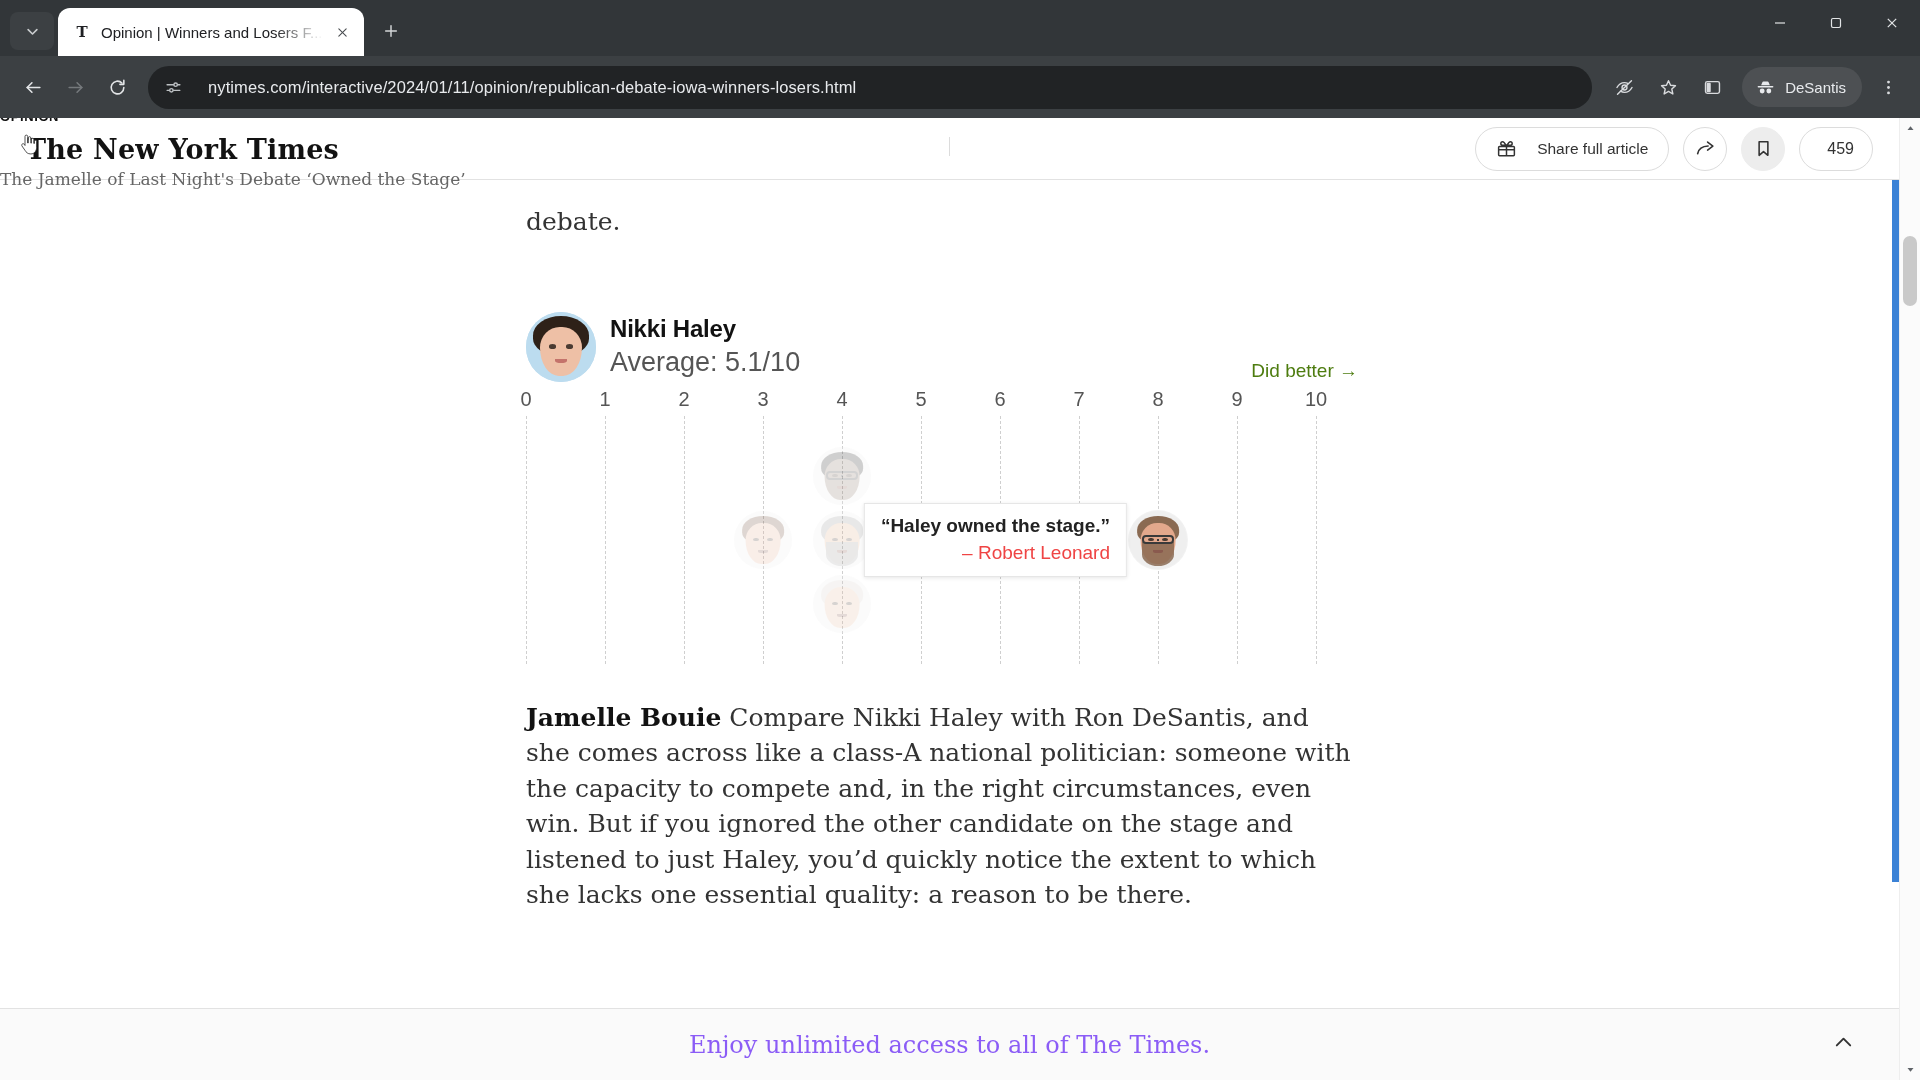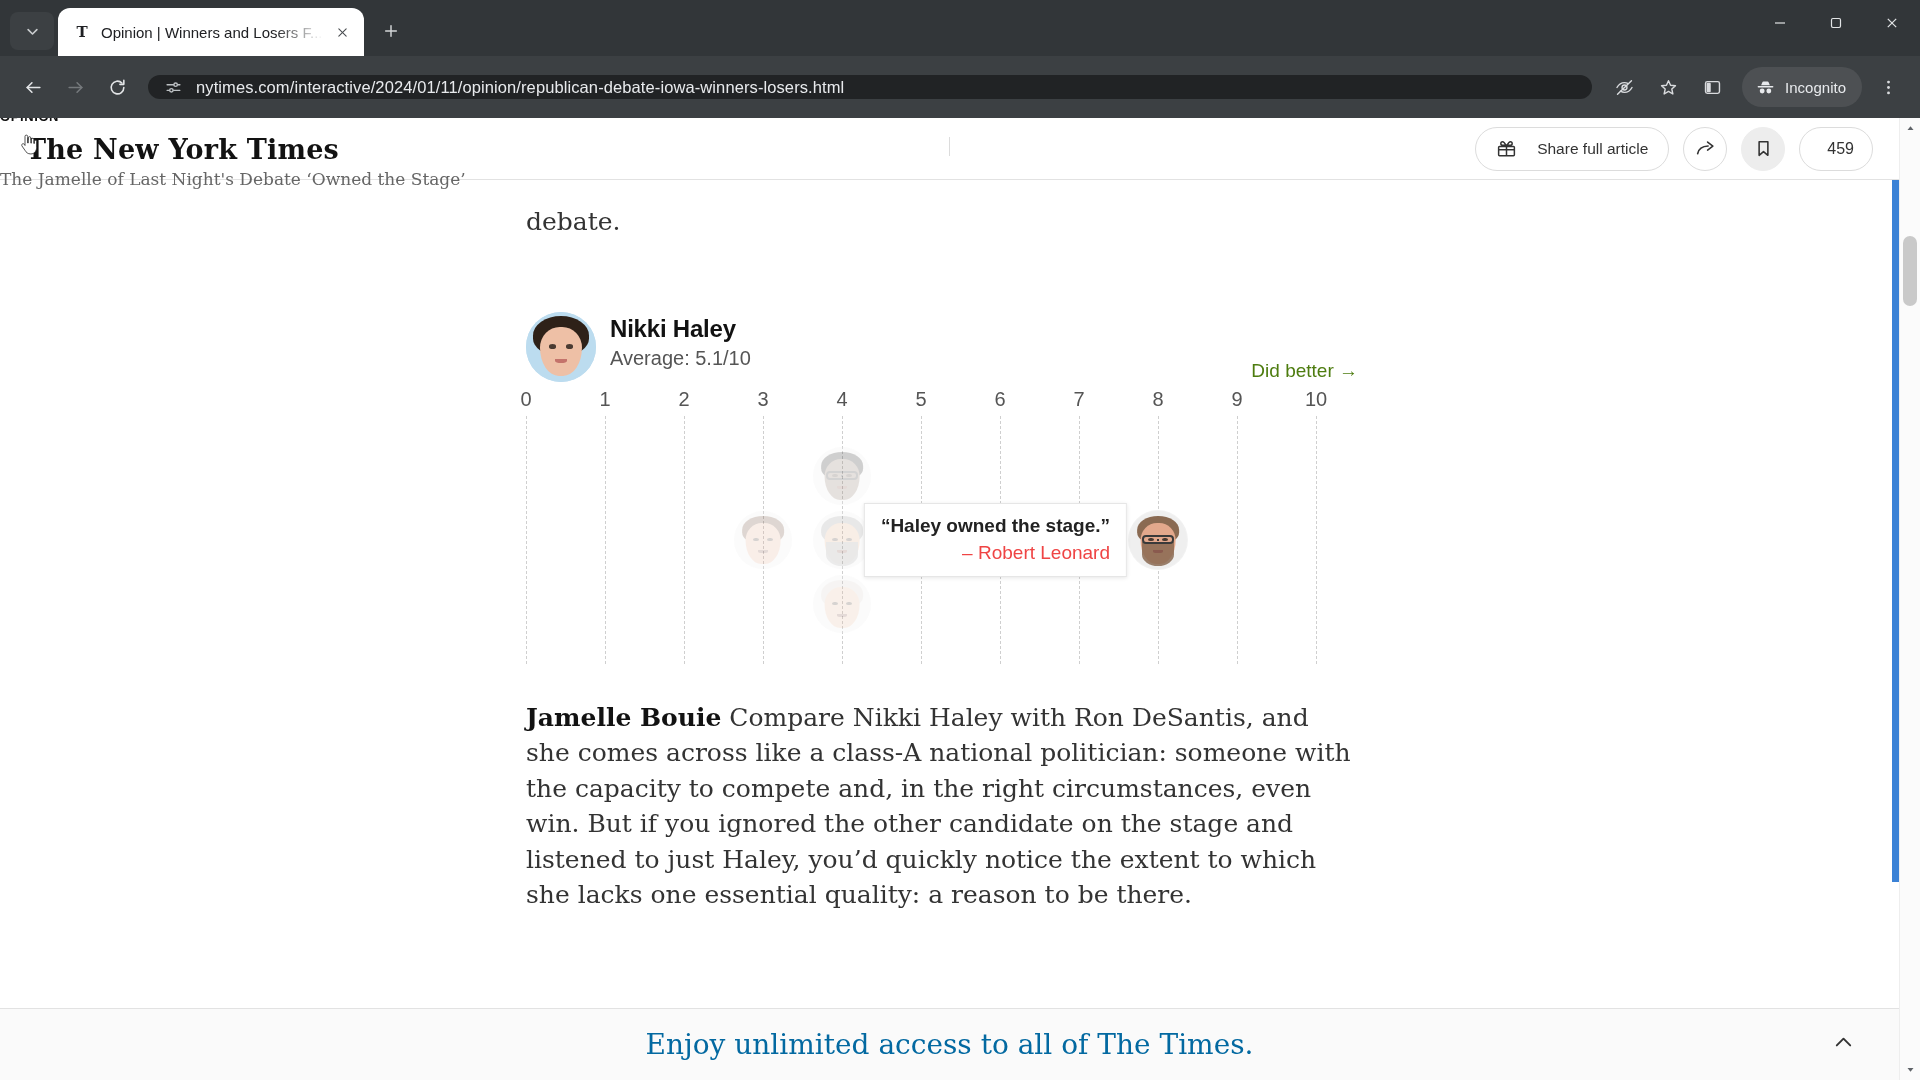--- a/index.html
+++ b/index.html
@@ -58,22 +58,22 @@
     height:62px; background:#3c4043; display:flex; align-items:center;
     padding:0 14px; gap:4px;
   }
   .nav-btn {
     width:38px; height:38px; border-radius:50%; display:flex; align-items:center;
     justify-content:center; color:#e3e5e7; flex:0 0 38px;
   }
   .nav-btn.disabled { color:#75797c; }
   .nav-btn svg { width:19px; height:19px; }
   .omnibox {
-    flex:1; height:24px; background:#212325; border-radius:21px;
-    display:flex; align-items:center; padding:0 14px; gap:12px; margin:0 8px;
+    flex:1; height:43px; background:#212325; border-radius:21px;
+    display:flex; align-items:center; padding:0 14px; gap:24px; margin:0 8px;
     min-width:0;
   }
   .omni-icon { width:22px; height:22px; flex:0 0 22px; display:flex; align-items:center;
     justify-content:center; color:#bdc1c4; }
   .omni-icon svg { width:17px; height:17px; }
   .omni-url {
     flex:1; font-size:16.5px; color:#e8eaed; white-space:nowrap; overflow:hidden;
     letter-spacing:.1px;
   }
   .tb-icon {
@@ -145,21 +145,21 @@
 
   
   .chart-block { margin:72px 0 0 0; width:880px; margin-left:500px; position:relative; }
   .chart-head { display:flex; align-items:flex-start; gap:14px; }
   .cand-photo {
     width:70px; height:70px; border-radius:50%; flex:0 0 70px; overflow:hidden;
     position:relative; background:#bcdcef;
   }
   .cand-meta { padding-top:3px; flex:1; }
   .cand-name { font-size:24px; font-weight:700; color:#121212; letter-spacing:-.2px; }
-  .cand-avg { font-size:20px; color:#555; margin-top:4px; }
+  .cand-avg { font-size:27px; color:#555; margin-top:4px; }
   .did-better {
     position:absolute; right:48px; top:48px; font-size:19px; color:#4d7c0f;
     white-space:nowrap;
   }
   .axis { position:relative; height:28px; margin-top:6px; }
   .tick-label {
     position:absolute; top:0; transform:translateX(-50%); font-size:20px; color:#555;
   }
   .plot { position:relative; height:248px; }
   .gridline {
@@ -196,21 +196,21 @@
     height:2px; background:#3a3a3a; }
   .f-beard { position:absolute; left:22%; right:22%; top:55%; height:40%;
     border-radius:0 0 52% 52%; }
 
   
   .subscribe-bar {
     position:absolute; left:0; right:0; bottom:0; height:72px; background:#fafafa;
     border-top:1px solid #e2e2e2; display:flex; align-items:center;
     justify-content:center; z-index:9;
   }
-  .sub-text { font-family:"DejaVu Serif", serif; font-size:28px; color:#0369a1; }
+  .sub-text { font-family:"DejaVu Serif", serif; font-size:24px; color:#8b5cf6; }
   .sub-chevron { position:absolute; right:44px; color:#333; }
   .sub-chevron svg { width:23px; height:23px; }
 
   
   .scrollbar {
     width:21px; flex:0 0 21px; background:#fbfbfb; border-left:1px solid #eee;
     position:relative;
   }
   .sb-arrow { position:absolute; left:0; right:0; height:21px; display:flex;
     align-items:center; justify-content:center; color:#5f6368; }
@@ -325,21 +325,21 @@
       </svg>
     </div>
 
     <div class="incognito-pill">
       <svg viewBox="0 0 24 24" fill="currentColor">
         <path d="M7 9.4h10l-1.3-3.2a1.5 1.5 0 0 0-1.5-1h-4.4a1.5 1.5 0 0 0-1.5 1z"></path>
         <rect x="3" y="10.4" width="18" height="1.7" rx=".85"></rect>
         <circle cx="8.2" cy="16" r="2.8"></circle>
           <circle cx="15.8" cy="16" r="2.8"></circle>
       </svg>
-      <span>Incognito</span>
+      <span>DeSantis</span>
     </div>
 
     <div class="kebab">
       <svg viewBox="0 0 24 24" fill="currentColor" style="width:19px;height:19px;">
         <circle cx="12" cy="5.2" r="1.8"></circle>
           <circle cx="12" cy="12" r="1.8"></circle>
           <circle cx="12" cy="18.8" r="1.8"></circle>
       </svg>
     </div>
   </div>

